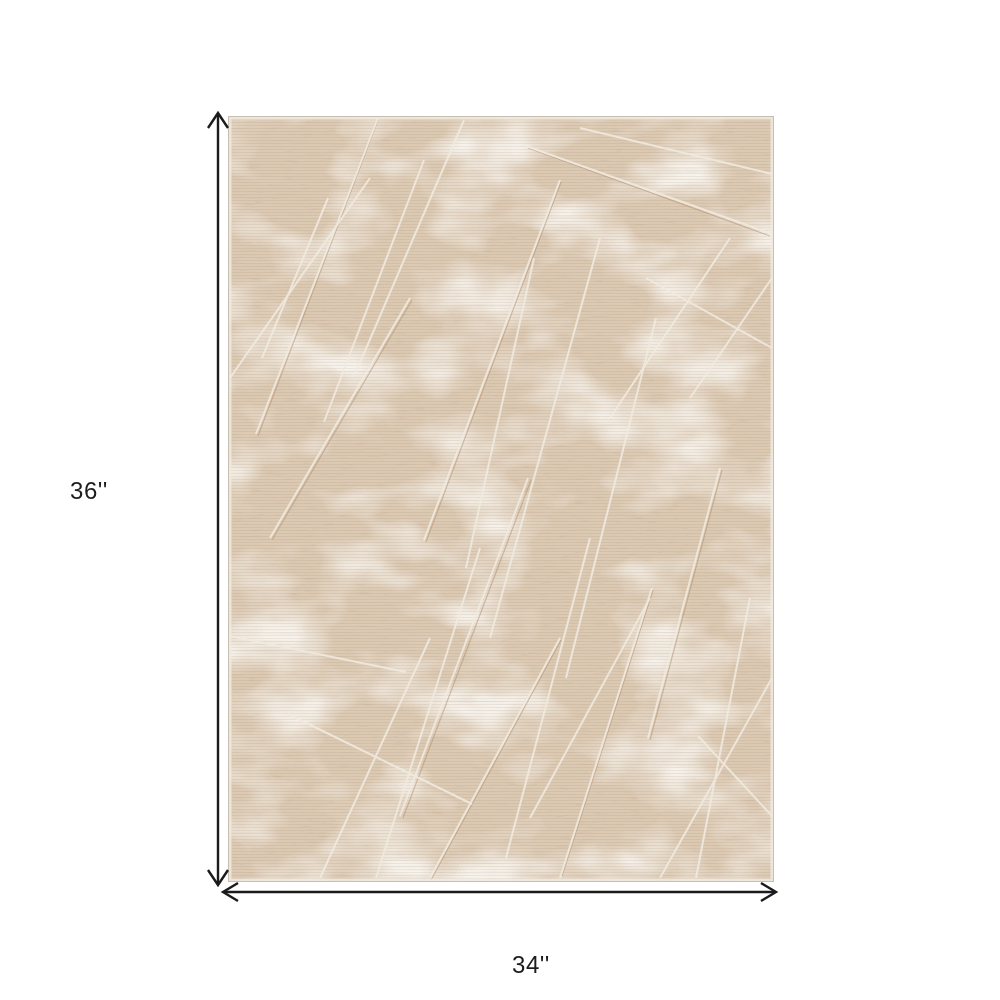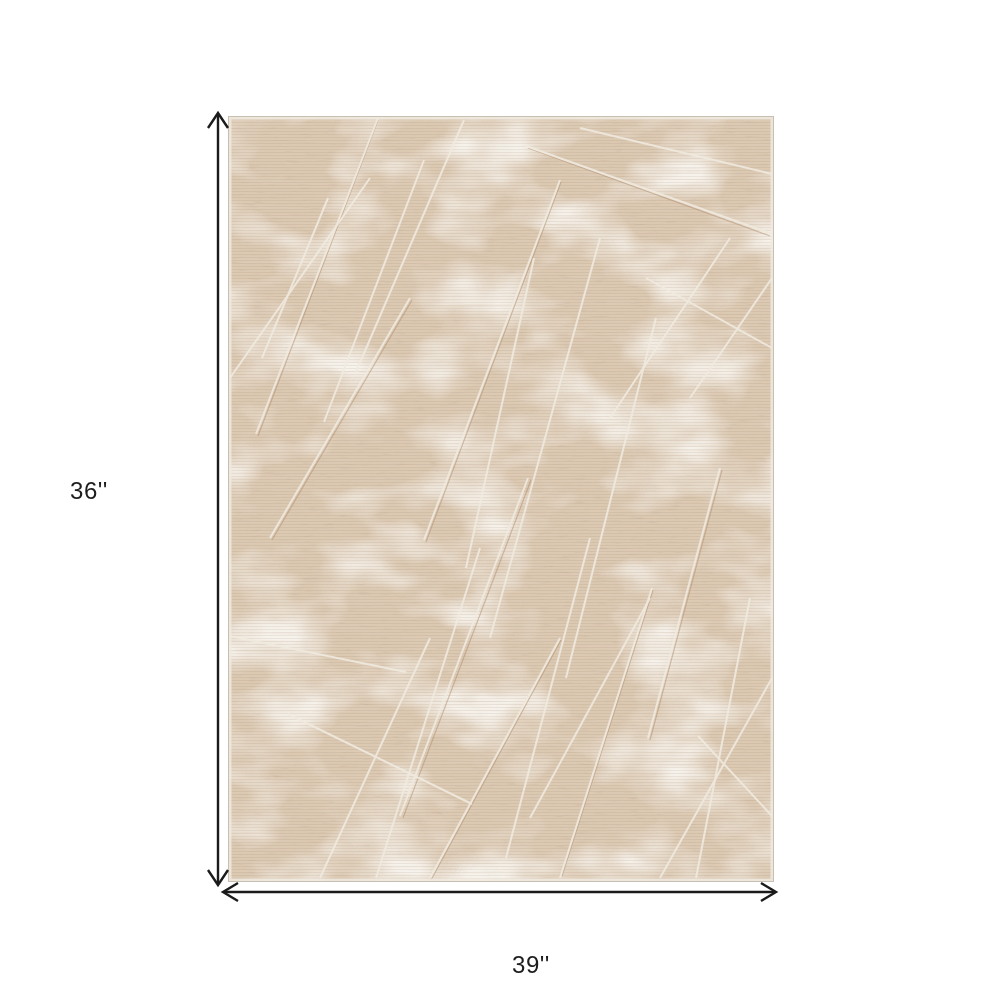--- a/index.html
+++ b/index.html
@@ -150,15 +150,15 @@
       <polyline points="208,870 218,885 228,870"></polyline>
     </g>
     <g stroke="#1b1b1b" stroke-width="2.4" fill="none">
       <line x1="224" y1="892" x2="775" y2="892"></line>
       <polyline points="238,883 223,892 238,901"></polyline>
       <polyline points="761,883 776,892 761,901"></polyline>
     </g>
   </svg>
 
   <div class="dim-label height">36''</div>
-  <div class="dim-label width">39''</div>
+  <div class="dim-label width">34''</div>
 
 </div>
 
 </body></html>

